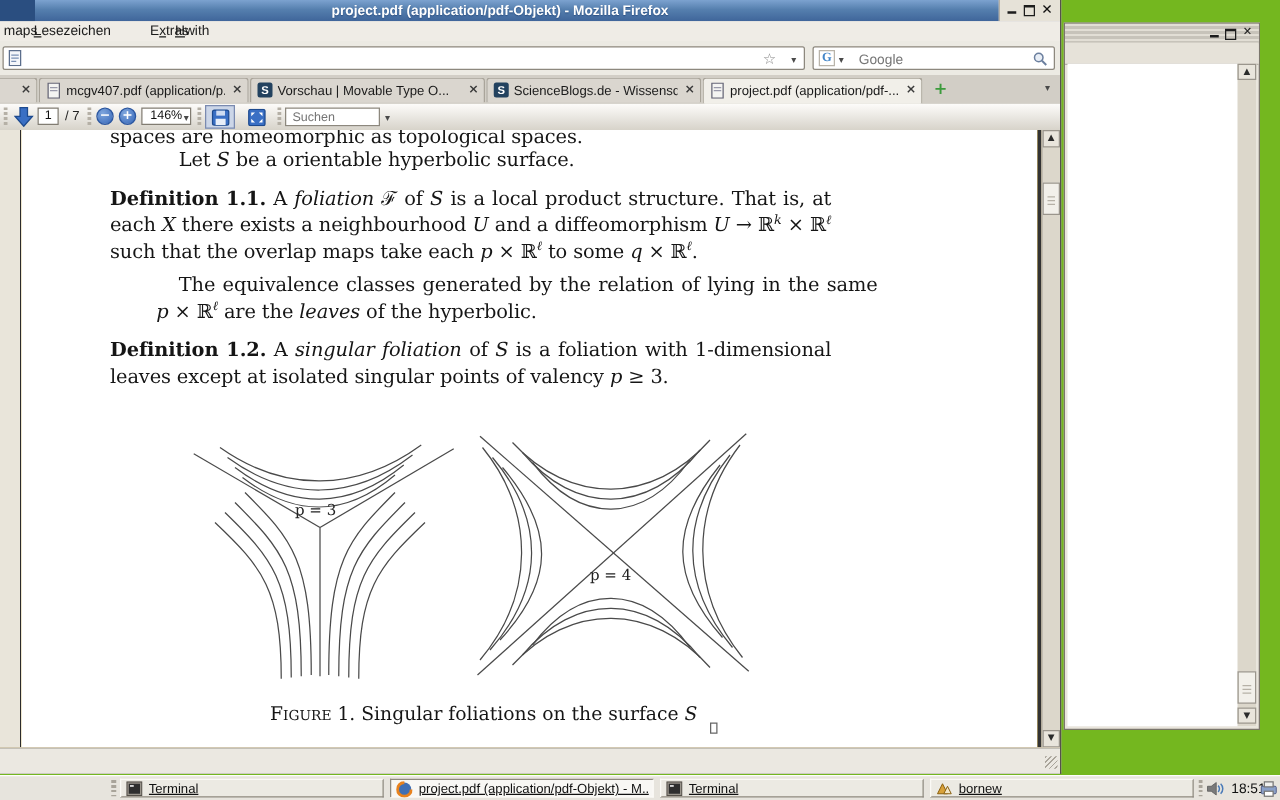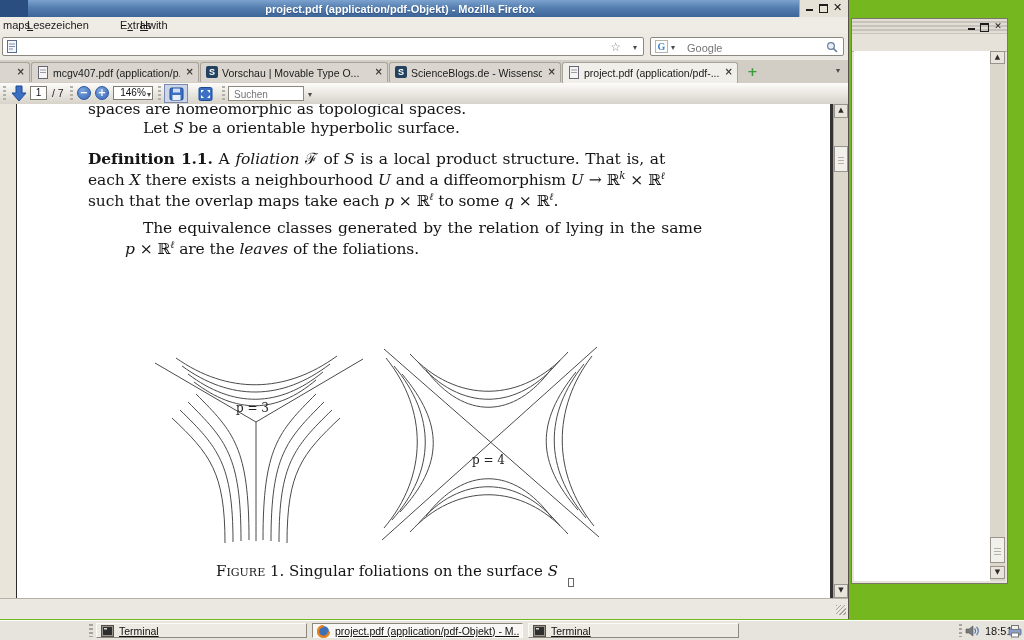--- a/index.html
+++ b/index.html
@@ -272,21 +272,22 @@
       <div class="abs dd sf-dd">▾</div>
     </div>
 
     <div class="abs plugin">
       <div class="abs nav-strip"></div>
 
       <div class="abs pdfpage">
         <div class="para" style="top:-5px;"><span>spaces are homeomorphic as topological spaces.</span></div>
         <div class="para indent" style="top:14px;"><span>Let </span><span class="seg-i">S</span><span> be a orientable hyperbolic surface.</span></div>
         <div class="para" style="top:44px;"><span class="seg-b">Definition 1.1.</span><span> A </span><span class="seg-i">foliation</span><span> ℱ of </span><span class="seg-i">S</span><span> is a local product structure. That is, at each </span><span class="seg-i">X</span><span> there exists a neighbourhood </span><span class="seg-i">U</span><span> and a diffeomorphism </span><span class="seg-i">U</span><span> → ℝ</span><span class="seg-sup">k</span><span> × ℝ</span><span class="seg-sup">ℓ</span><span> such that the overlap maps take each </span><span class="seg-i">p</span><span> × ℝ</span><span class="seg-sup">ℓ</span><span> to some </span><span class="seg-i">q</span><span> × ℝ</span><span class="seg-sup">ℓ</span><span>.</span></div>
-        <div class="para indent" style="top:114px;"><span>The equivalence classes generated by the relation of lying in the same </span><span class="seg-i">p</span><span> × ℝ</span><span class="seg-sup">ℓ</span><span> are the </span><span class="seg-i">leaves</span><span> of the foliations.</span></div>
+        <div class="para indent" style="top:114px;"><span>The equivalence classes generated by the relation of lying in the same </span><span class="seg-i">p</span><span> × ℝ</span><span class="seg-sup">ℓ</span><span> are the </span><span class="seg-i">leaves</span><span> of the hyperbolic.</span></div>
+        <div class="para" style="top:165px;"><span class="seg-b">Definition 1.2.</span><span> A </span><span class="seg-i">singular foliation</span><span> of </span><span class="seg-i">S</span><span> is a foliation with 1-dimensional leaves except at isolated singular points of valency </span><span class="seg-i">p</span><span> ≥ 3.</span></div>
 
         <svg class="figsvg" style="left:131px;top:240px;" width="224" height="202" viewBox="0 0 224 202" fill="none" stroke="#4a4a4a" stroke-width="1">
           <path d="M108,78 L7,19"></path>
           <path d="M108,78 L215,15"></path>
           <path d="M108,78 L108,197"></path>
           <path d="M46,38 C88,70 128,70 168,36"></path>
           <path d="M40,30 C85,64 131,64 175,28"></path>
           <path d="M34,22 C82,57 134,57 182,20"></path>
           <path d="M28,14 C79,50 137,50 189,12"></path>
           <path d="M168,50 C130,88 115,104 115,196"></path>
@@ -362,20 +363,27 @@
 
     <div class="abs taskbtn" style="left:528px;">
       <svg class="ticon" width="13" height="12">
         <rect x="0.5" y="0.5" width="12" height="11" fill="#9a958c" stroke="#55514a"></rect>
         <rect x="2" y="2" width="9" height="8" fill="#2e2e2e"></rect>
         <rect x="3" y="3" width="3" height="1.5" fill="#d8d8d8"></rect>
       </svg>
       <span class="tlabel">Terminal</span>
     </div>
 
+    <div class="abs taskbtn" style="left:744px;">
+      <svg class="ticon" width="13" height="12">
+        <polygon points="1,10 5,2 9,10" fill="#d9a13a" stroke="#8a6010" stroke-width="0.8"></polygon>
+        <polygon points="6,10 9,4 12,10" fill="#f3e6c8" stroke="#8a6010" stroke-width="0.8"></polygon>
+      </svg>
+      <span class="tlabel">bornew</span>
+    </div>
 
     <div class="abs tb-sep"></div>
 
     <svg class="abs" style="left:965px;top:3px;" width="16" height="14">
       <polygon points="1,5 4,5 8,2 8,12 4,9 1,9" fill="#7a7a7a" stroke="#555" stroke-width="0.6"></polygon>
       <path d="M9.5,4.5 a3.5,3.5 0 0 1 0,5" stroke="#4a7ab8" stroke-width="1.2" fill="none"></path>
       <path d="M11.5,3 a5.5,5.5 0 0 1 0,8" stroke="#4a7ab8" stroke-width="1.2" fill="none"></path>
     </svg>
 
     <div class="abs clock">18:51</div>

